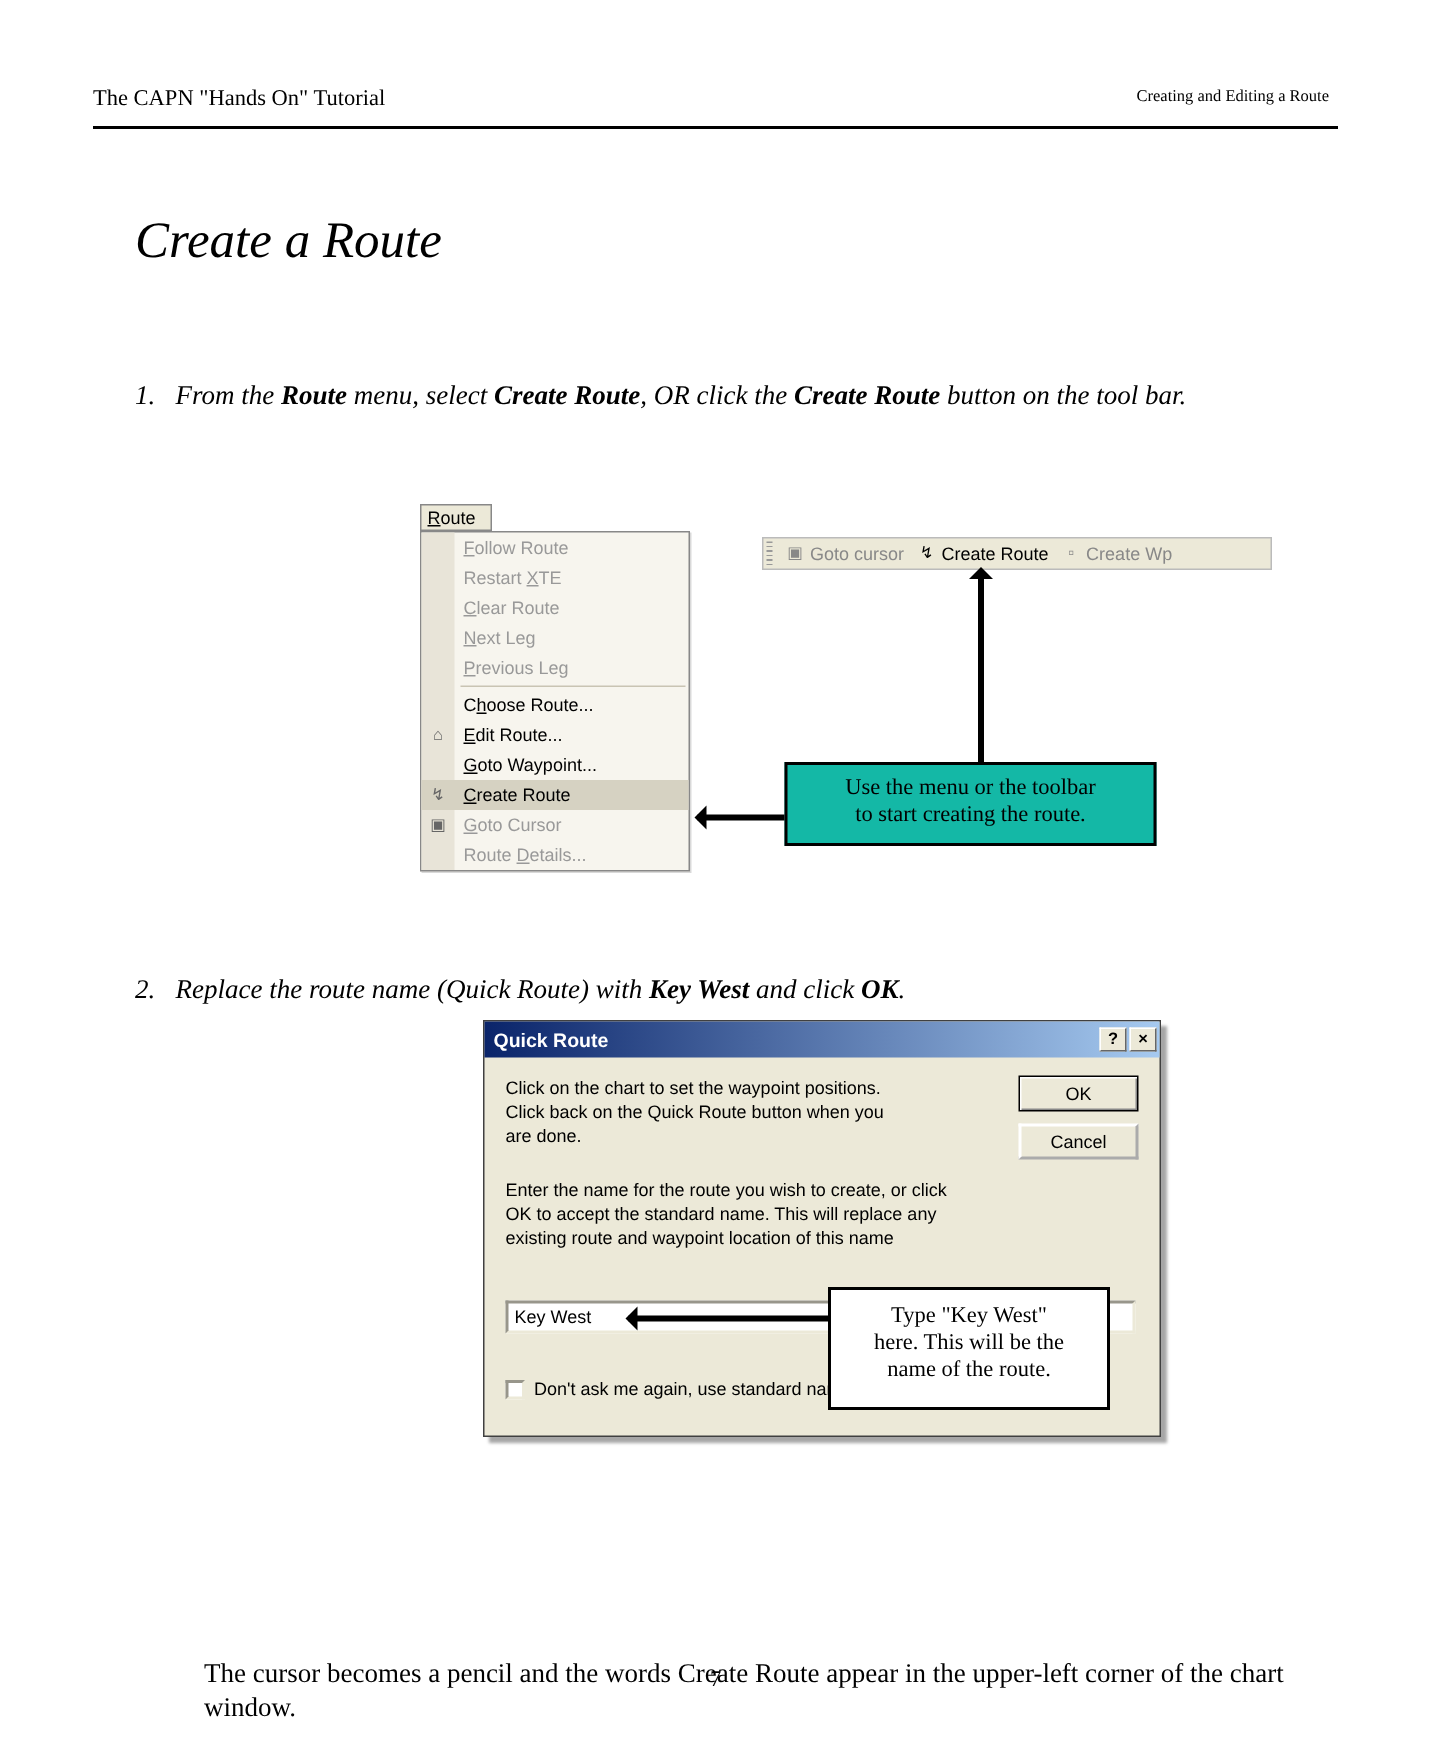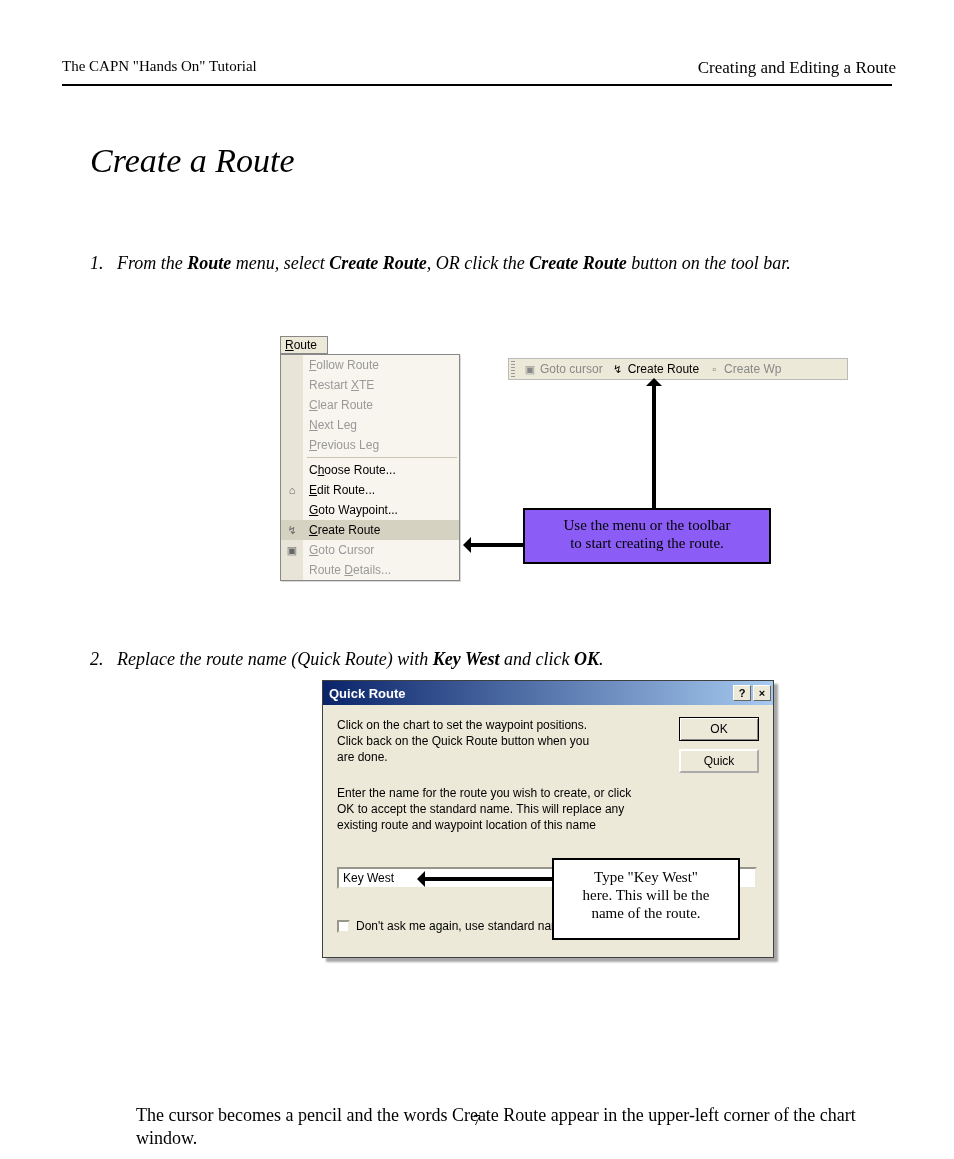--- a/index.html
+++ b/index.html
@@ -27,22 +27,22 @@
   }
   .page-header-left {
     position: absolute;
     top: 58px;
     left: 62px;
     font-size: 15px;
   }
   .page-header-right {
     position: absolute;
     top: 58px;
-    right: 58px;
-    font-size: 17px;
+    right: 68px;
+    font-size: 11px;
     margin-left: 40px;
   }
   .body-text {
     position: absolute;
     font-size: 18px;
     line-height: 1.25;
   }
   .step {
     position: absolute;
     font-size: 18px;
@@ -163,21 +163,21 @@
   }
 
   
   .callout1 {
     position: absolute;
     top: 172px;
     left: 243px;
     width: 248px;
     height: 56px;
     border: 2px solid #000;
-    background: #8b5cf6;
+    background: #14b8a6;
     font-size: 15px;
     line-height: 1.2;
     padding: 6px 8px;
     text-align: center;
   }
   
   .arrow-left {
     position: absolute;
     top: 207px;
     left: 185px;
@@ -417,21 +417,21 @@
       <div class="titlebar">
         <span>Quick Route</span>
         <span class="spacer"></span>
         <span class="winbtn">?</span>
         <span class="winbtn">×</span>
       </div>
       <div class="dialog-body">
         <div class="dlg-text1">Click on the chart to set the waypoint positions. Click back on the Quick Route button when you are done.</div>
         <div class="dlg-text2">Enter the name for the route you wish to create, or click OK to accept the standard name. This will replace any existing route and waypoint location of this name</div>
         <div class="dlg-btn ok">OK</div>
-        <div class="dlg-btn cancel">Quick</div>
+        <div class="dlg-btn cancel">Cancel</div>
         <input class="dlg-input" type="text" value="Key West" style="">
         <div class="dlg-check-row">
           <span class="dlg-check"></span>
           <span>Don't ask me again, use standard name always</span>
         </div>
       </div>
     </div>
   </div>
 
   <div class="callout2">

